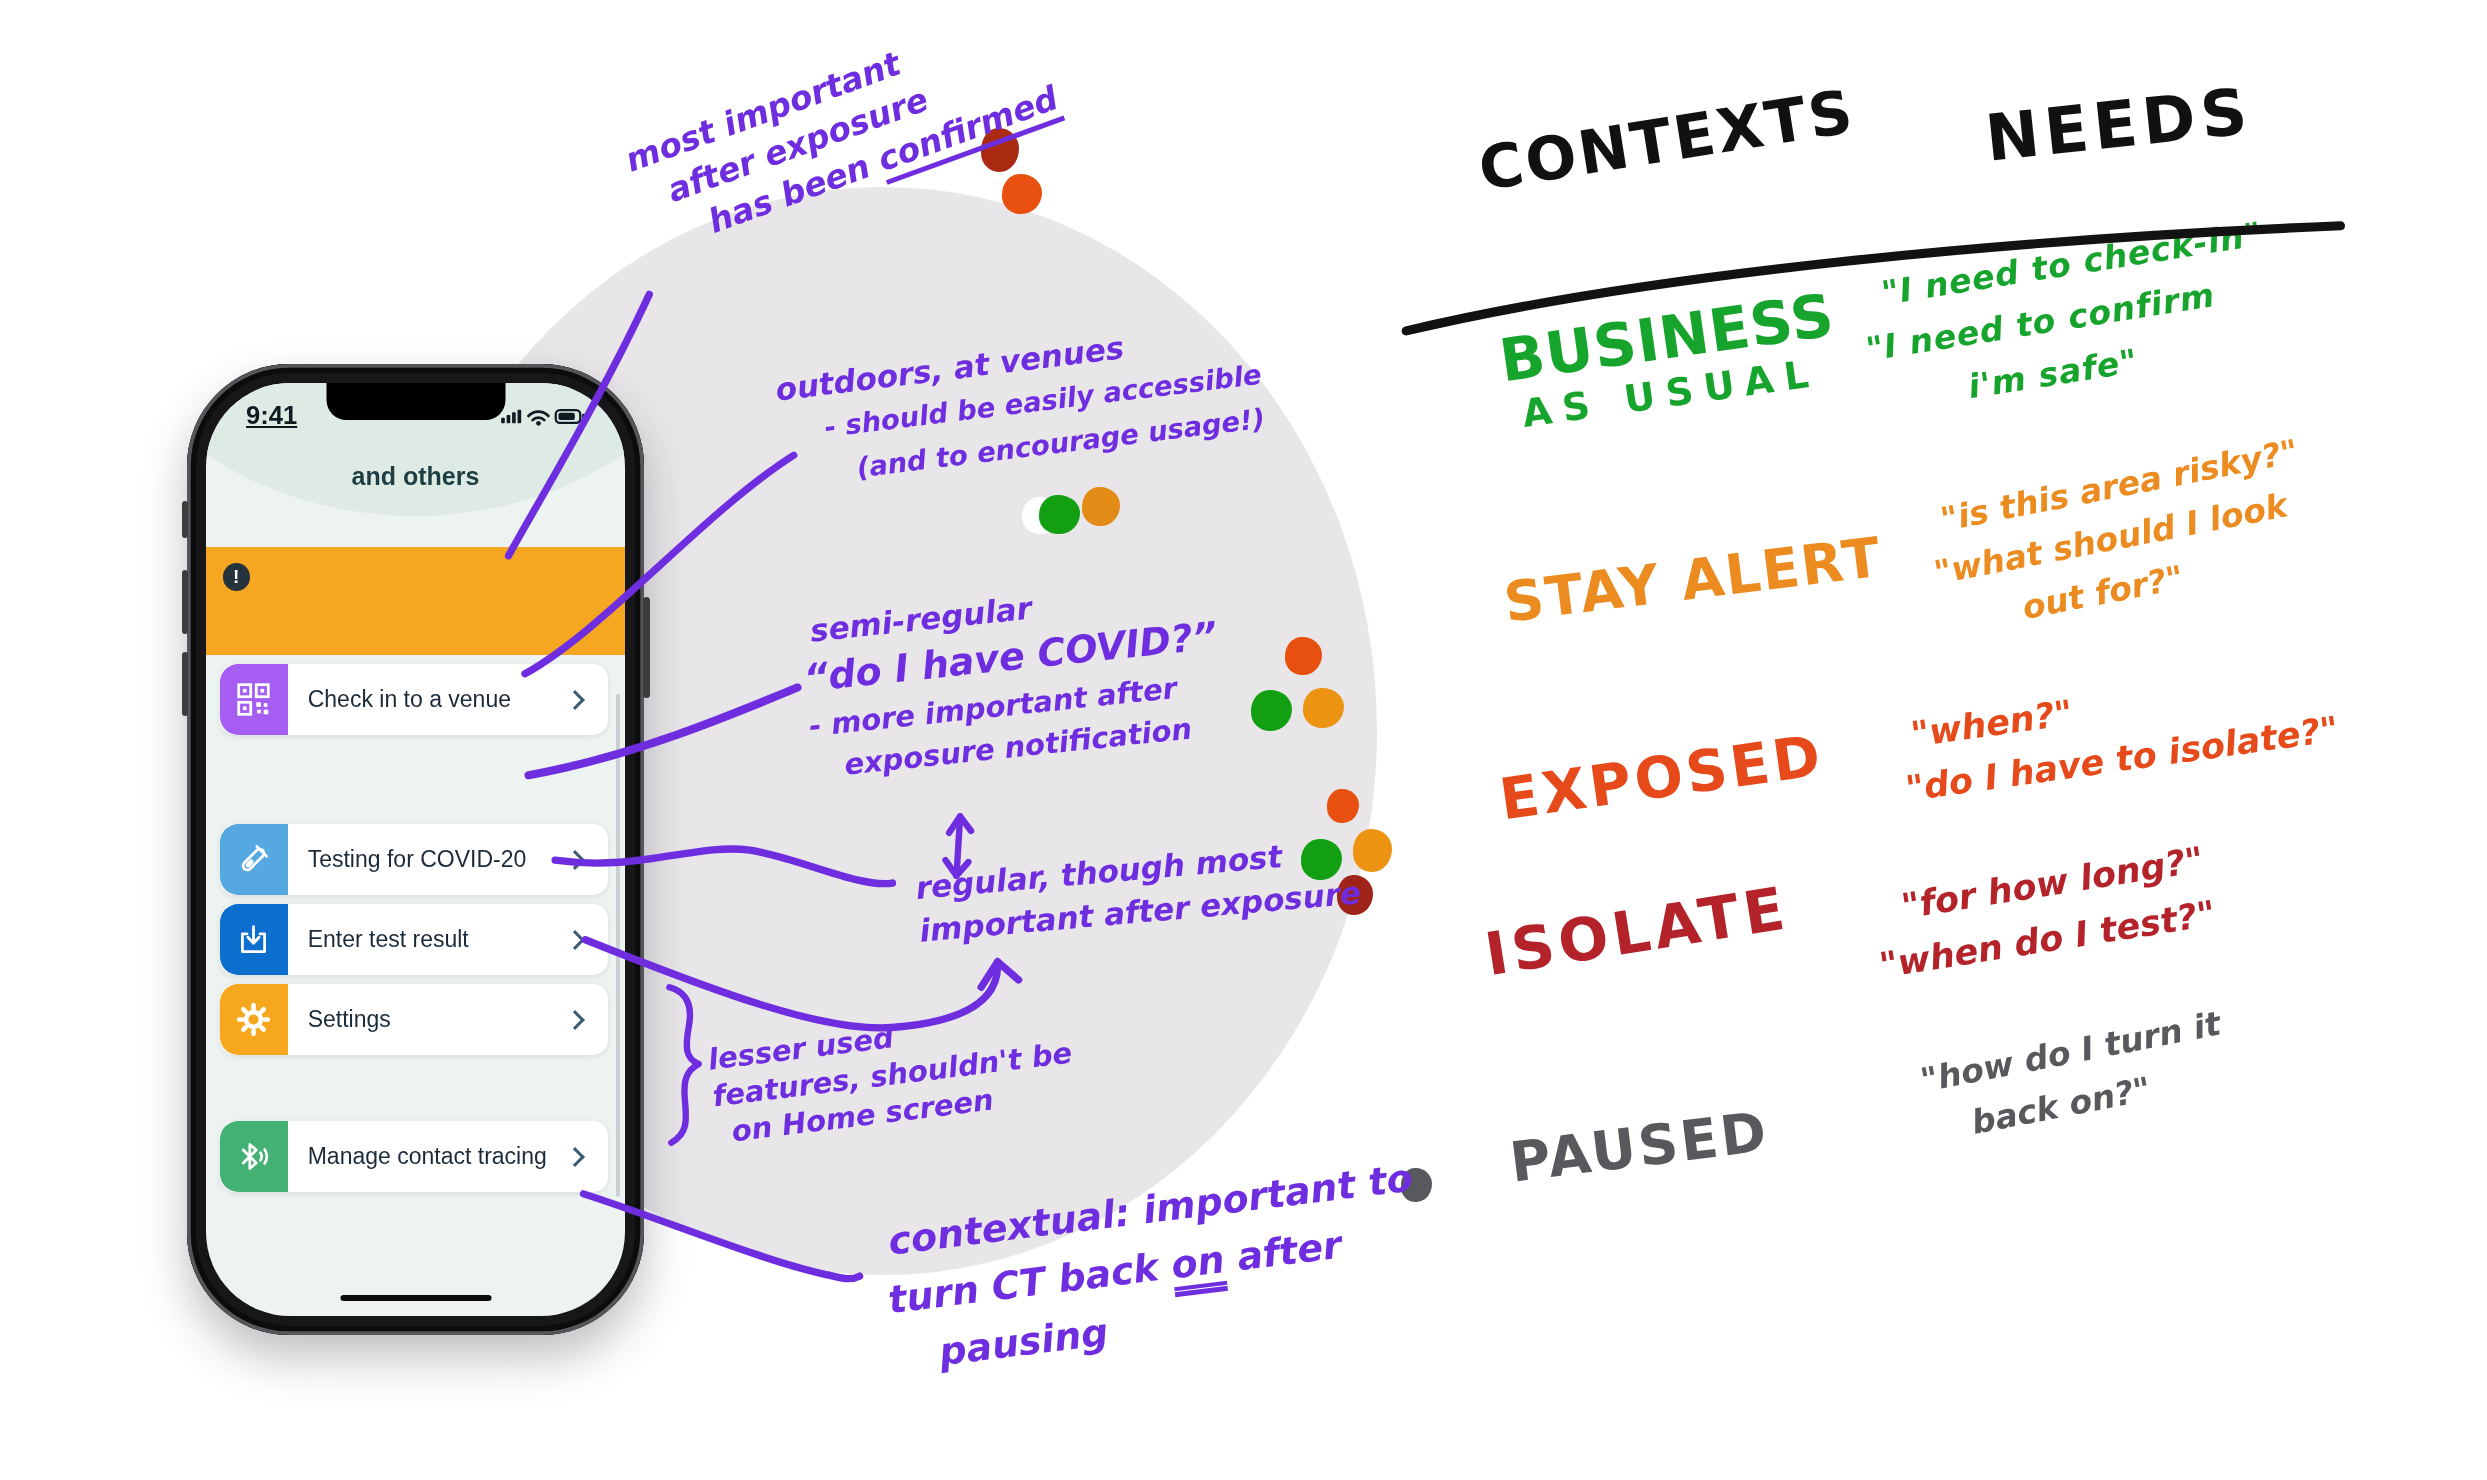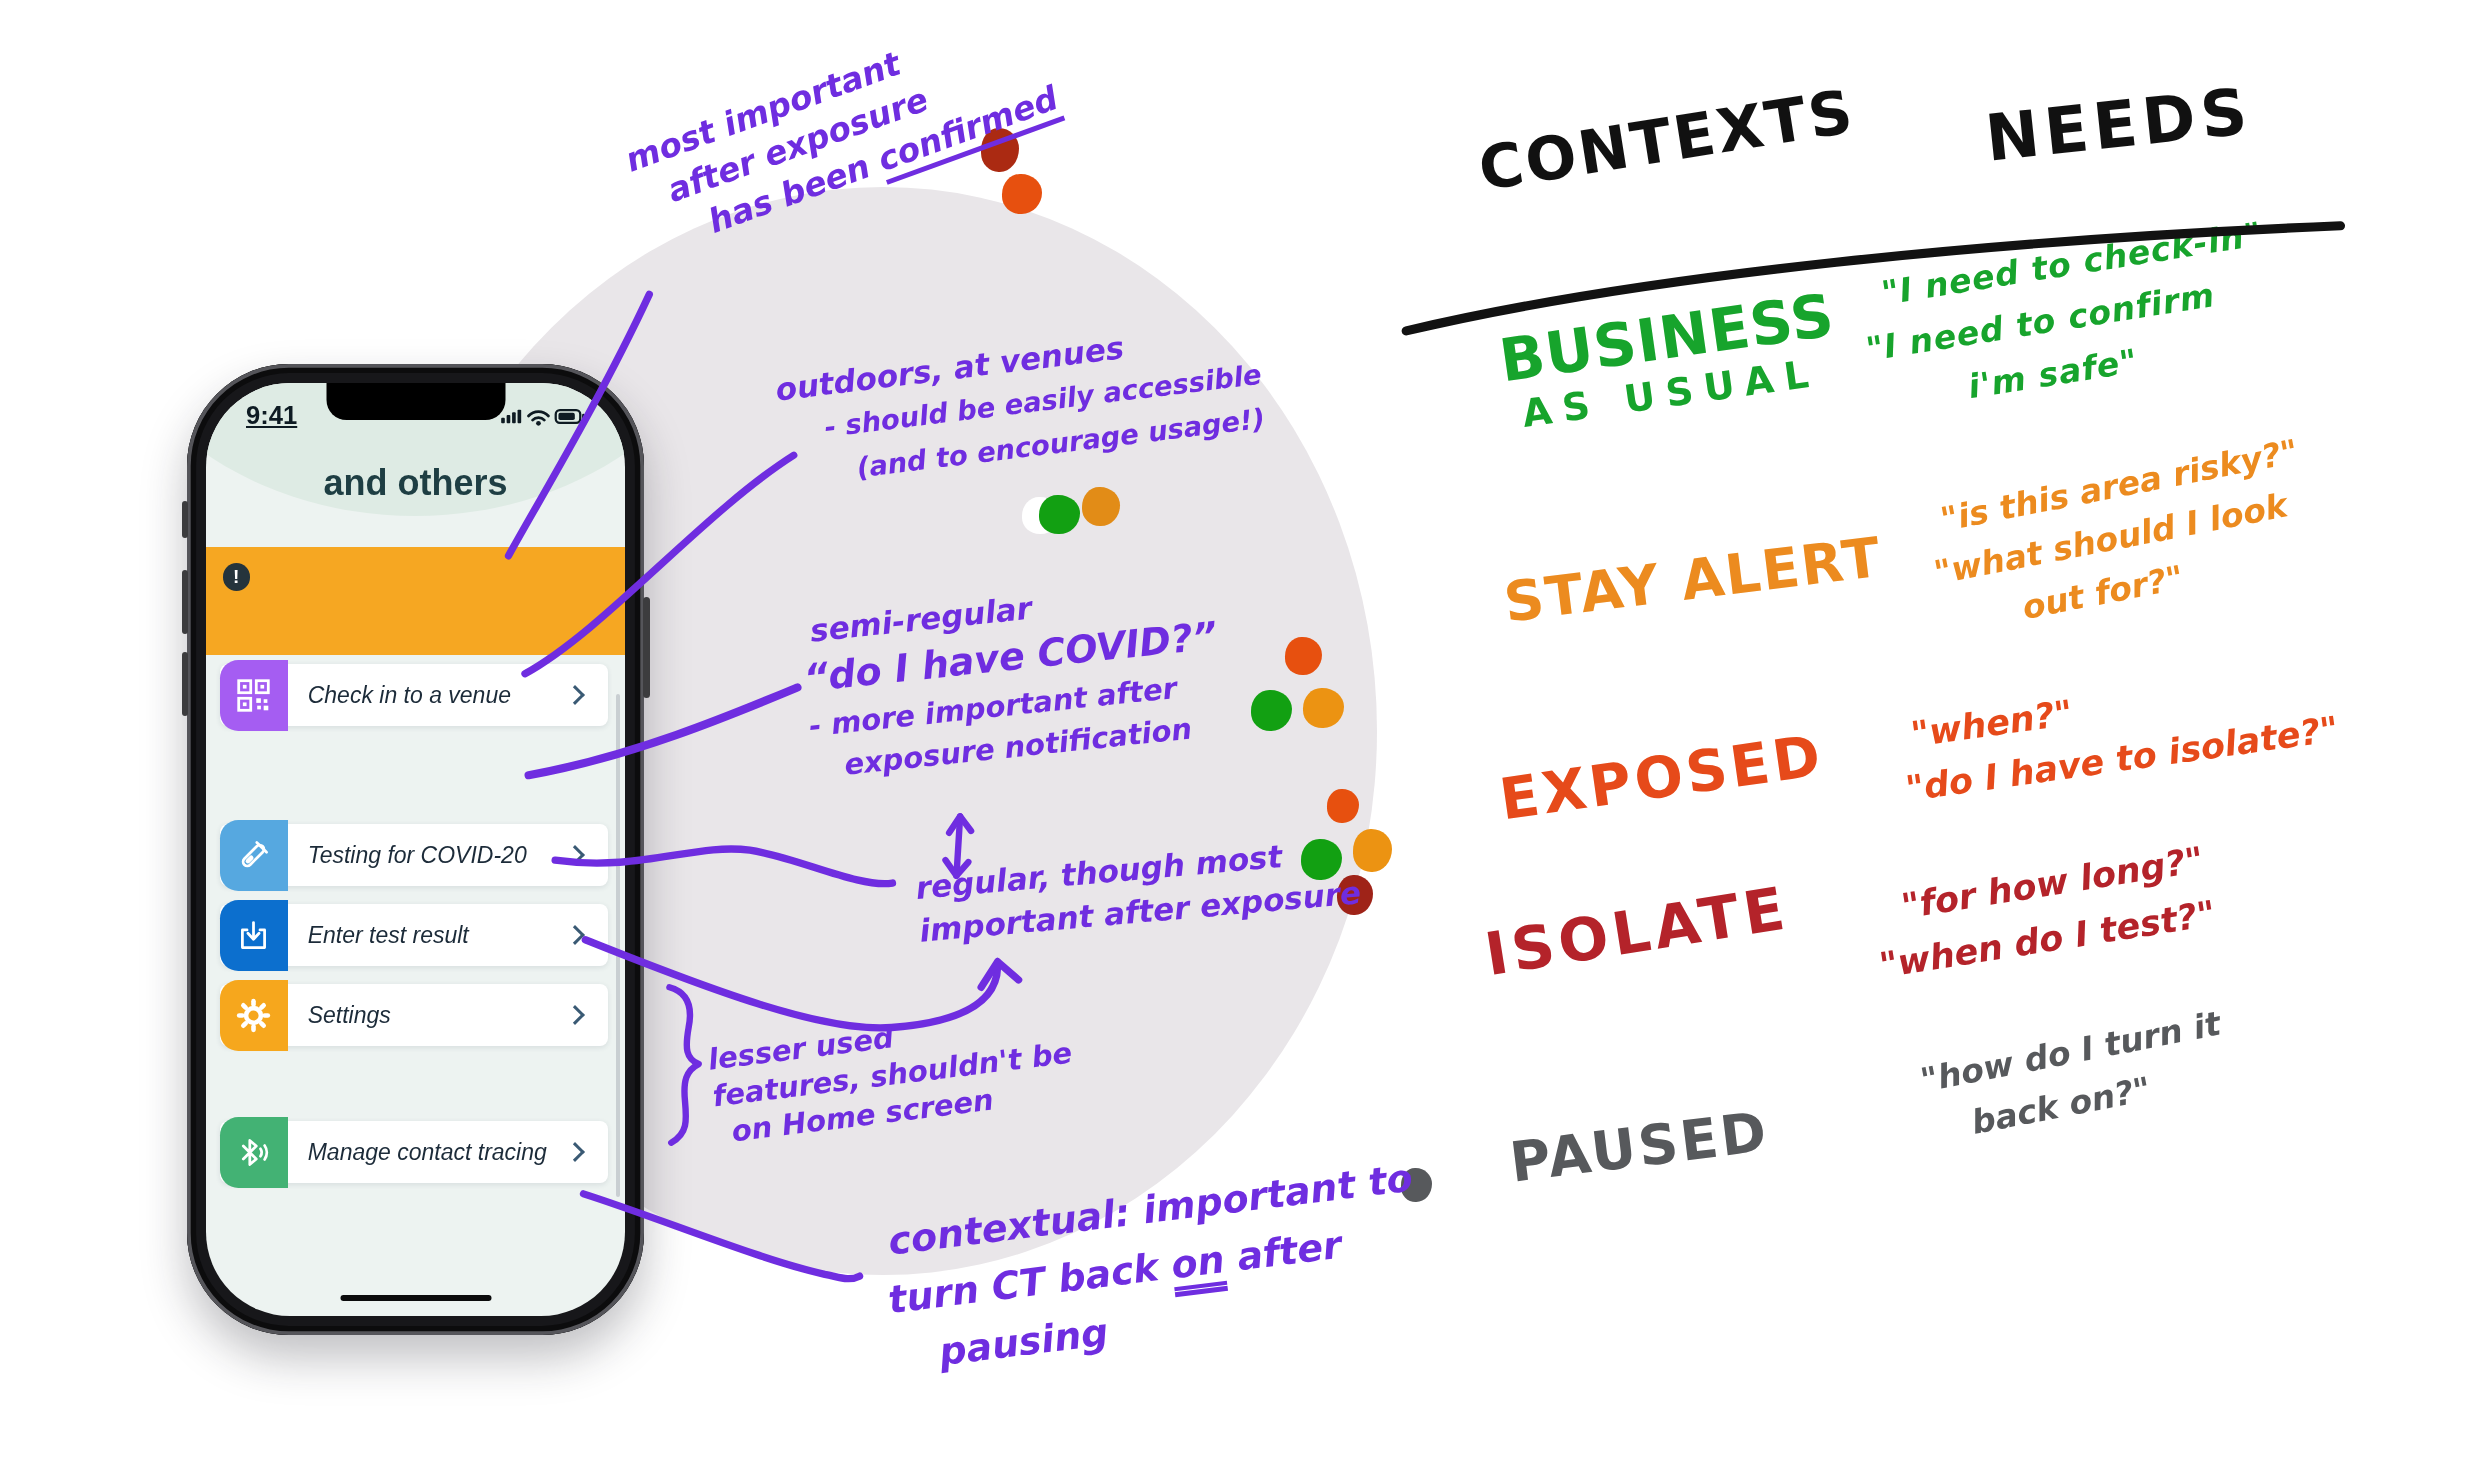--- a/index.html
+++ b/index.html
@@ -17,33 +17,33 @@
   .sbtn{position:absolute;background:#3c3c3e;border-radius:3.7px;}
   .screen{position:absolute;left:19px;top:19px;right:19px;bottom:19px;border-radius:84px;
           background:#EDF3F1;overflow:hidden;}
   .arc{position:absolute;left:-111px;top:-379px;width:640px;height:512px;border-radius:50%;background:#DEEBE4;}
   .statusbar{position:absolute;top:18.3px;left:0;right:0;display:flex;justify-content:space-between;
              align-items:center;padding:0 40px;z-index:5;}
   .time{font-size:25.6px;font-weight:bold;color:#0E1B23;text-decoration:underline;}
   .notch{position:absolute;top:0;left:50%;transform:translateX(-50%);width:179px;height:37px;
          background:#000;border-radius:0 0 20px 20px;z-index:6;}
   .cam{position:absolute;top:12px;left:calc(50% + 35px);width:10px;height:10px;border-radius:50%;background:#0b2a4a;}
-  .apptitle{position:absolute;top:79px;width:100%;text-align:center;font-size:36px;font-weight:bold;
+  .apptitle{position:absolute;top:79px;width:100%;text-align:center;font-size:25px;font-weight:bold;
             color:#1E3E43;z-index:4;}
   .banner{position:absolute;left:0;right:0;top:164px;height:108px;background:#F6A722;display:flex;
           padding:14.6px 14.6px 0 16.5px;gap:11px;box-sizing:border-box;z-index:4;}
   .bicon{width:27.4px;height:27.4px;border-radius:50%;background:#25343C;color:#fff;font-weight:bold;
          font-size:19px;display:flex;align-items:center;justify-content:center;flex:0 0 auto;margin-top:1.8px;}
   .btxt{font-size:19px;color:#1C2B30;line-height:25px;}
   .readmore{margin-top:7.3px;color:#0F5F7A;font-size:19px;display:flex;align-items:center;cursor:pointer;}
   .chev{display:inline-block;width:11px;height:11px;border-top:3.2px solid #3A5A74;
         border-right:3.2px solid #3A5A74;transform:rotate(45deg);}
   .readmore .chev{width:7.3px;height:7.3px;border-color:#0F5F7A;border-width:2.7px;margin-left:12.8px;}
-  .card{position:absolute;left:13.7px;width:388px;height:62px;background:#fff;border-radius:8px;
-        display:flex;align-items:center;box-shadow:0 1.8px 5.5px rgba(40,60,80,.10);z-index:4;cursor:pointer;font-style:italic;}
+  .card{position:absolute;left:13.7px;width:388px;height:71px;background:#fff;border-radius:15px;
+        display:flex;align-items:center;box-shadow:0 1.8px 5.5px rgba(40,60,80,.10);z-index:4;cursor:pointer;}
   .cicon{width:68px;height:71px;border-radius:18.3px 0 0 18.3px;display:flex;align-items:center;
          justify-content:center;flex:0 0 auto;}
   .c0{background:#A55DF2}.c1{background:#EC7B2D}.c2{background:#56A8E0}.c3{background:#0C6FCE}
   .c4{background:#F6A71D}.c5{background:#28ADB5}.c6{background:#43B274}
   .clabel{margin-left:20px;font-size:23px;color:#1C2B39;flex:1;}
   .card .chev{margin-right:25.6px;}
   .scrollbar{position:absolute;right:4.6px;top:311px;width:4.6px;height:503px;background:#C9CFD2;border-radius:2.7px;z-index:5;}
   .homebar{position:absolute;left:50%;transform:translateX(-50%);bottom:14.6px;width:151px;height:6.4px;
            border-radius:3.7px;background:#0B0B0C;z-index:5;}
 

